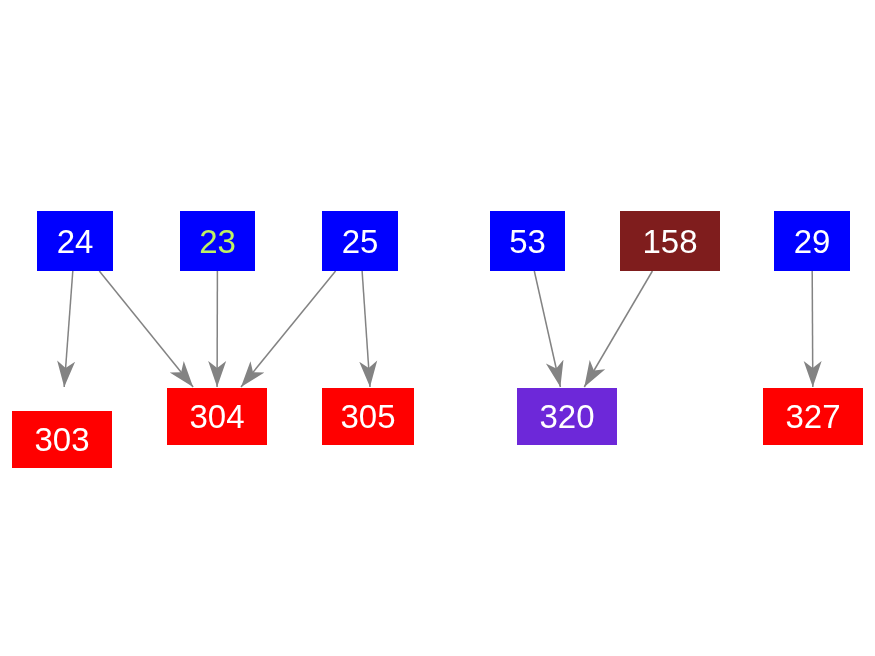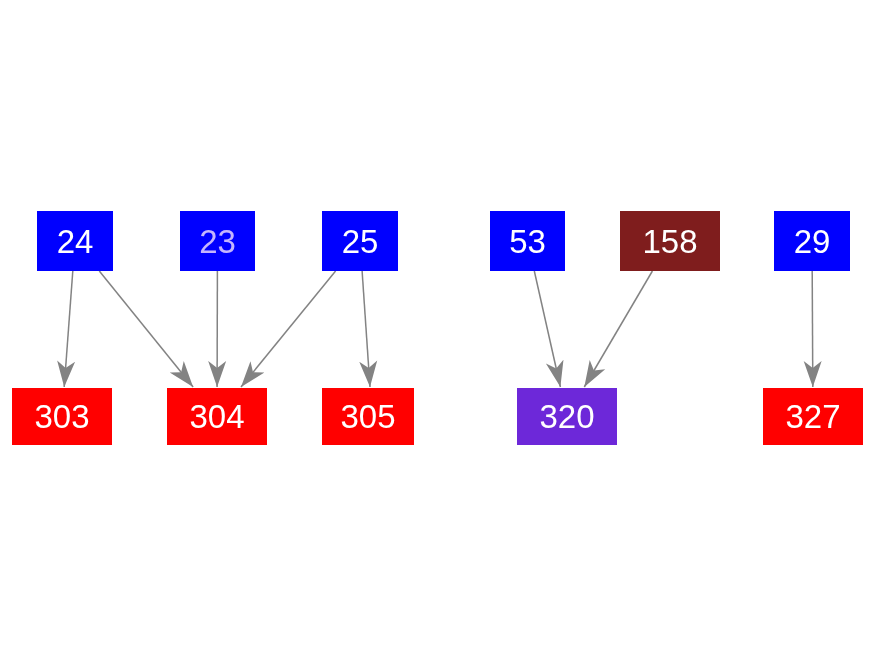--- a/index.html
+++ b/index.html
@@ -55,35 +55,35 @@
         <line x1="534.3" y1="271" x2="560.4" y2="387" stroke="#838383" stroke-width="1.5" marker-end="url(#arrow-head)"></line>
         <line x1="652.4" y1="271" x2="584.3" y2="387" stroke="#838383" stroke-width="1.5" marker-end="url(#arrow-head)"></line>
         <line x1="812.2" y1="271" x2="812.8" y2="387" stroke="#838383" stroke-width="1.5" marker-end="url(#arrow-head)"></line>
       </g>
   </svg>
   <div id="node-layer">
       <div class="node" style="left: 37px; top: 211px; width: 76px; height: 60px; background: rgb(0, 0, 255);">
         <span style="color: rgb(255, 255, 255);">24</span>
       </div>
       <div class="node" style="left: 180px; top: 211px; width: 75px; height: 60px; background: rgb(0, 0, 255);">
-        <span style="color: #c4b5fd;">23</span>
+        <span style="color: #bef264;">23</span>
       </div>
       <div class="node" style="left: 322px; top: 211px; width: 76px; height: 60px; background: rgb(0, 0, 255);">
         <span style="color: rgb(255, 255, 255);">25</span>
       </div>
       <div class="node" style="left: 490px; top: 211px; width: 75px; height: 60px; background: rgb(0, 0, 255);">
         <span style="color: rgb(255, 255, 255);">53</span>
       </div>
       <div class="node" style="left: 620px; top: 211px; width: 100px; height: 60px; background: #7f1d1d;">
         <span style="color: rgb(255, 255, 255);">158</span>
       </div>
       <div class="node" style="left: 774px; top: 211px; width: 76px; height: 60px; background: rgb(0, 0, 255);">
         <span style="color: rgb(255, 255, 255);">29</span>
       </div>
-      <div class="node" style="left: 12px; top: 388px; width: 100px; height: 57px; background: rgb(255, 0, 0);">
+      <div class="node" style="left: 12px; top: 411px; width: 100px; height: 57px; background: rgb(255, 0, 0);">
         <span style="color: rgb(255, 255, 255);">303</span>
       </div>
       <div class="node" style="left: 167px; top: 388px; width: 100px; height: 57px; background: rgb(255, 0, 0);">
         <span style="color: rgb(255, 255, 255);">304</span>
       </div>
       <div class="node" style="left: 322px; top: 388px; width: 92px; height: 57px; background: rgb(255, 0, 0);">
         <span style="color: rgb(255, 255, 255);">305</span>
       </div>
       <div class="node" style="left: 517px; top: 388px; width: 100px; height: 57px; background: #6d28d9;">
         <span style="color: rgb(255, 255, 255);">320</span>

